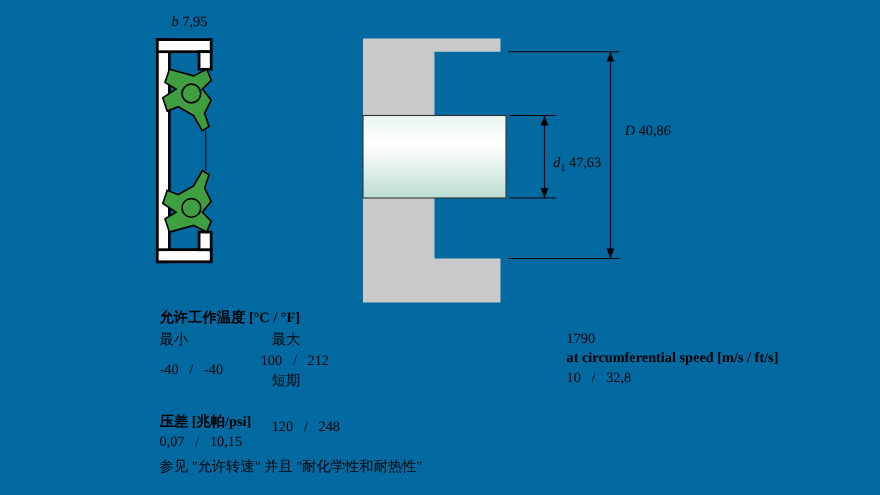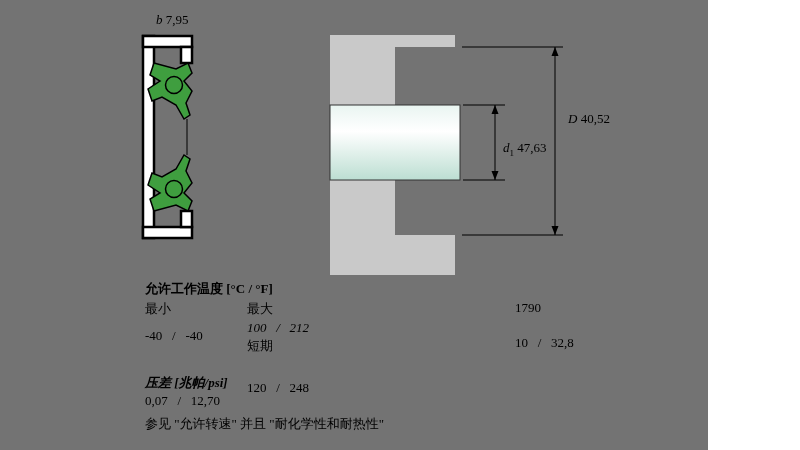--- a/index.html
+++ b/index.html
@@ -1,16 +1,16 @@
 <!DOCTYPE html>
 <html><head>
 <meta charset="utf-8">
 <style>
   html,body{margin:0;padding:0;background:#fff;}
-  #stage{position:relative;width:708px;height:450px;background:#737373;overflow:hidden;
+  #stage{position:relative;width:800px;height:450px;background:#0369a1;overflow:hidden;
          font-family:"Liberation Serif",serif;color:#000;}
   .abs{position:absolute;}
   .txt{font-size:13px;line-height:15px;white-space:nowrap;}
   .bold{font-weight:bold;text-align:center;}
   .pre{white-space:pre;}
   .sym{font-style:italic;}
   sub{font-size:9px;}
   svg{display:block;}
 </style>
 </head>
@@ -67,39 +67,40 @@
     <g stroke="#000000" stroke-width="1">
       <line x1="138" y1="75" x2="180" y2="75"></line>
       <line x1="138" y1="150" x2="180" y2="150"></line>
       <line x1="170" y1="75" x2="170" y2="150"></line>
     </g>
     <polygon points="170,75 166.5,84 173.5,84" fill="#000000"></polygon>
     <polygon points="170,150 166.5,141 173.5,141" fill="#000000"></polygon>
   </svg>
 
   <div class="abs txt" style="left:568px;top:111px;">
-    <span class="sym">D</span>&nbsp;<span>40,52</span>
+    <span class="sym">D</span>&nbsp;<span>40,86</span>
   </div>
 
   <div class="abs txt" style="left:503px;top:140px;">
     <span class="sym">d</span><sub>1</sub>&nbsp;<span>47,63</span>
   </div>
 
   <div class="abs txt bold" style="left:145px;top:281px;">允许工作温度 [°C / °F]</div>
 
   <div class="abs txt" style="left:145px;top:301px;">最小</div>
   <div class="abs txt" style="left:247px;top:301px;">最大</div>
 
   <div class="abs txt pre" style="left:145px;top:328px;">-40   /   -40</div>
-  <div class="abs txt pre" style="left:247px;top:320px;font-style:italic;">100   /   212</div>
+  <div class="abs txt pre" style="left:237px;top:320px;">100   /   212</div>
 
   <div class="abs txt" style="left:247px;top:338px;">短期</div>
   <div class="abs txt pre" style="left:247px;top:356px;margin-top:24px;">120   /   248</div>
 
-  <div class="abs txt bold" style="left:145px;top:375px;font-style:italic;">压差 [兆帕/psi]</div>
-  <div class="abs txt pre" style="left:145px;top:393px;">0,07   /   12,70</div>
+  <div class="abs txt bold" style="left:145px;top:375px;">压差 [兆帕/psi]</div>
+  <div class="abs txt pre" style="left:145px;top:393px;">0,07   /   10,15</div>
 
   <div class="abs txt" style="left:145px;top:416px;">参见 "允许转速" 并且 "耐化学性和耐热性"</div>
 
   <div class="abs txt" style="left:515px;top:300px;">1790</div>
+  <div class="abs txt bold" style="left:515px;top:317px;">at circumferential speed [m/s / ft/s]</div>
   <div class="abs txt pre" style="left:515px;top:335px;">10   /   32,8</div>
 
 </div>
 
 </body></html>

